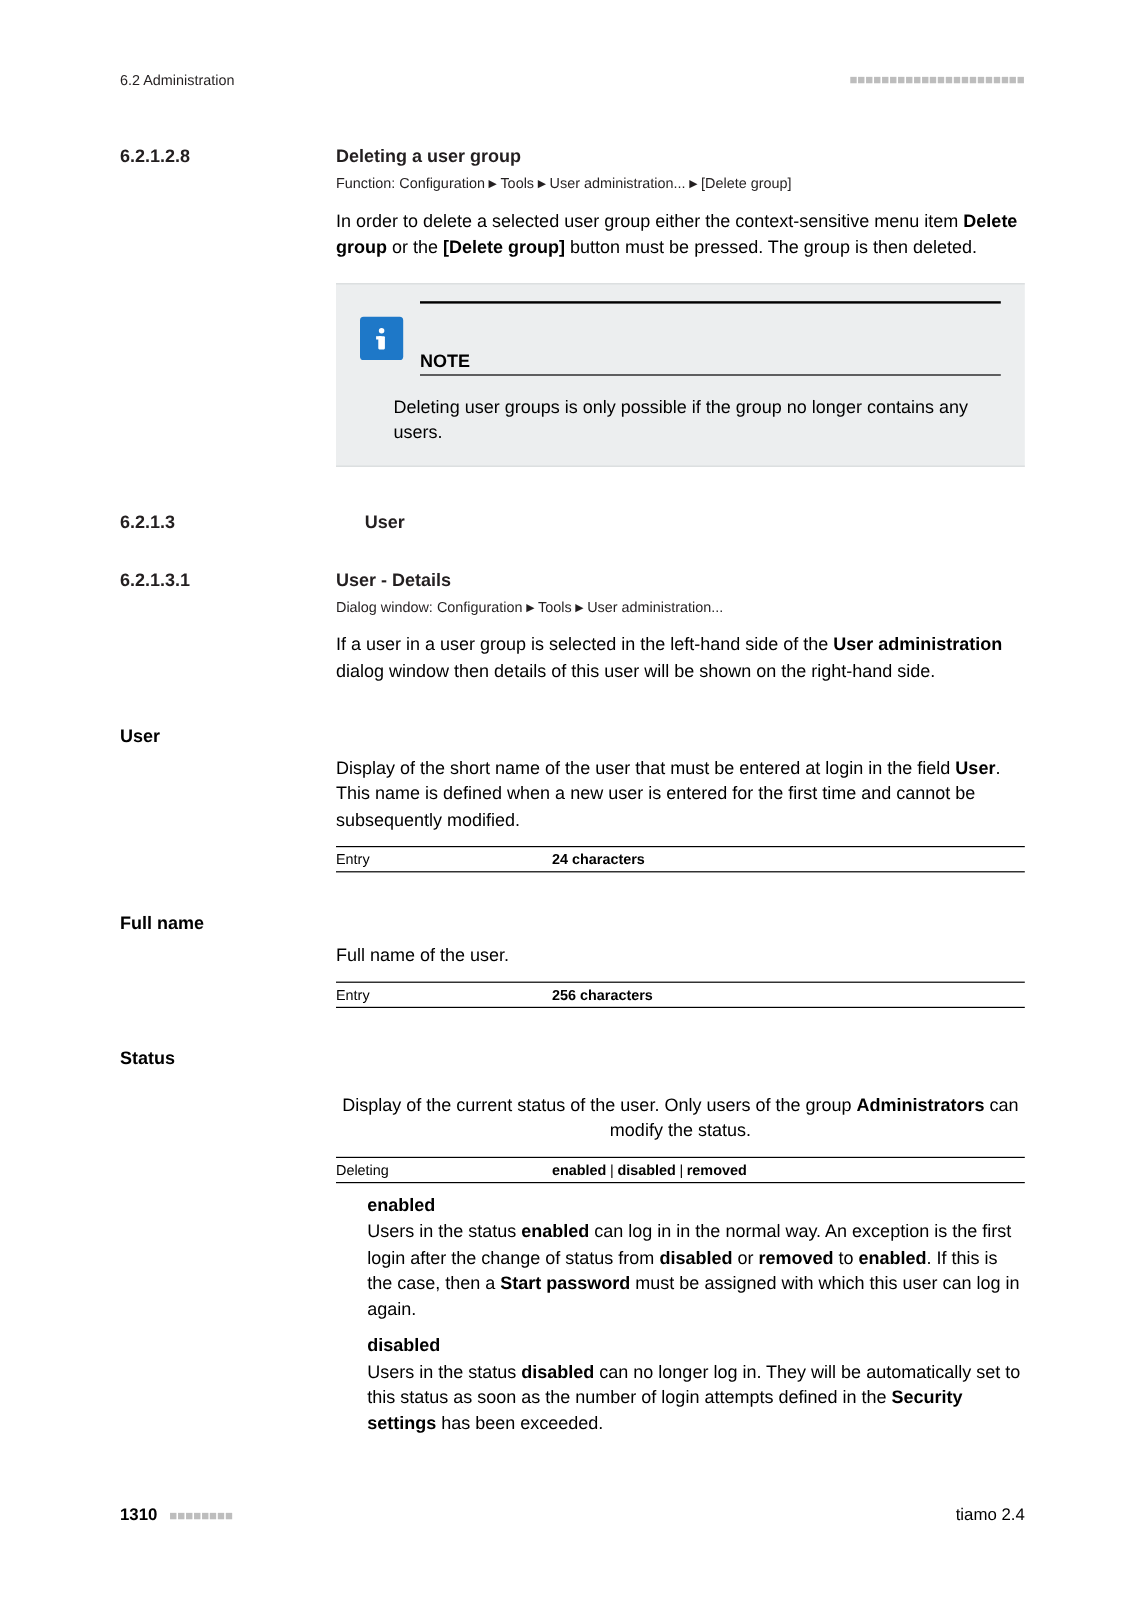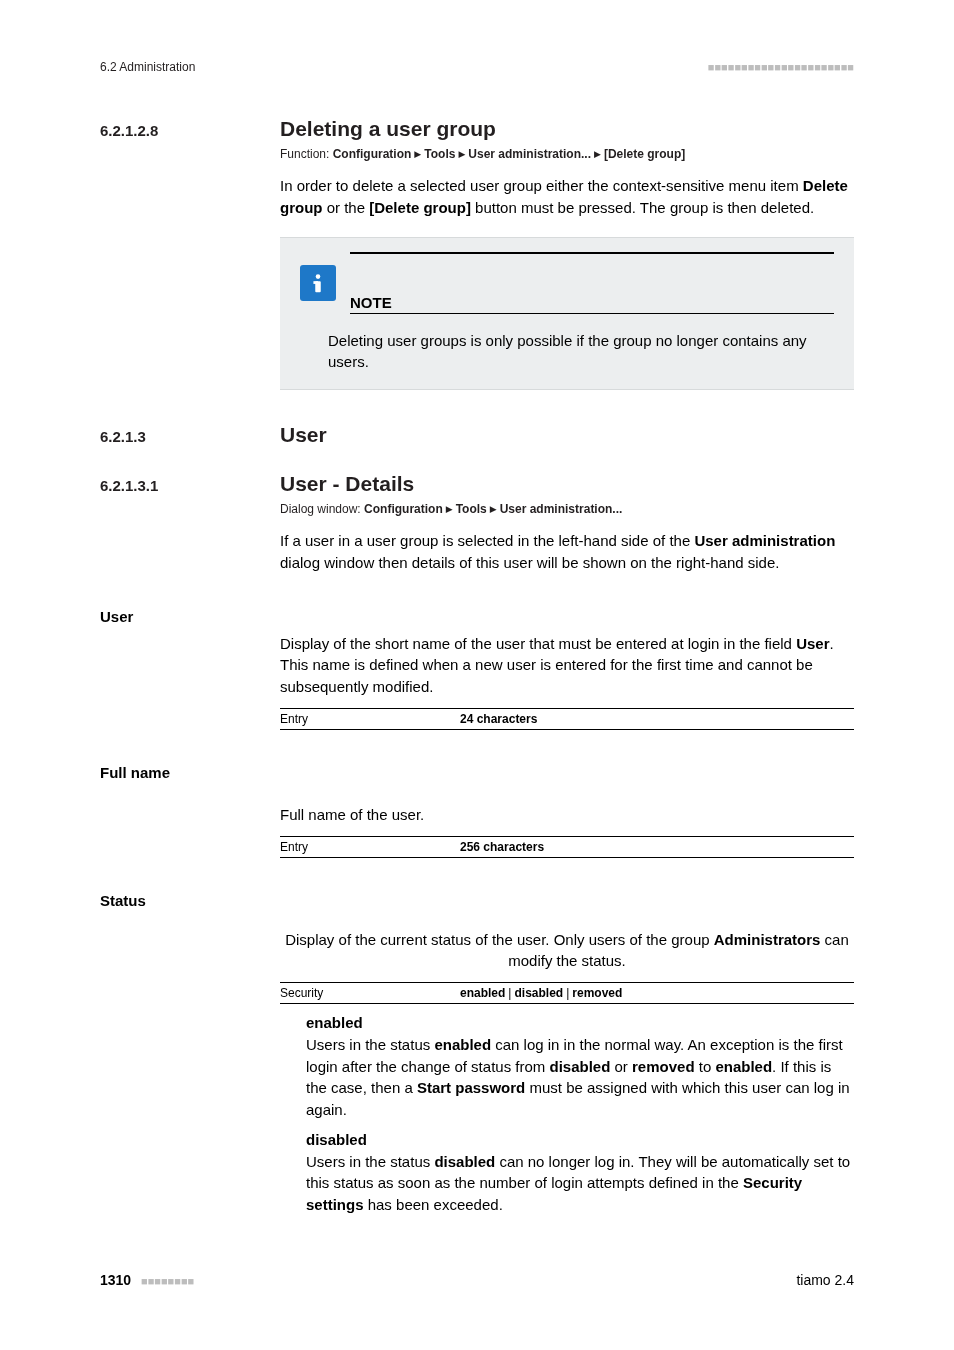--- a/index.html
+++ b/index.html
@@ -41,29 +41,29 @@
     flex: 1;
     min-width: 0;
   }
   .sec-num {
     font-weight: 700;
     font-size: 15px;
     color: #231f20;
   }
   .sec-title {
     font-weight: 700;
-    font-size: 21px;
+    font-size: 15px;
     color: #231f20;
   }
   .func-line {
     font-size: 12px;
     color: #231f20;
     margin-top: 6px;
   }
-  .func-line .b { font-weight: 700; }
+  .func-line .b { font-weight: 400; }
   .tri { font-size: 9px; vertical-align: 1px; padding: 0 3px; }
   .para {
     font-size: 15px;
     margin-top: 14px;
     line-height: 1.45;
   }
   .para .b { font-weight: 700; }
   .note-box {
     background: #eceeef;
     border-top: 1px solid #d7dadb;
@@ -186,21 +186,21 @@
             <div class="note-rule"></div>
             <div class="note-title">NOTE</div>
             <div class="note-rule-thin"></div>
           </div>
         </div>
         <div class="note-body">Deleting user groups is only possible if the group no longer contains any users.</div>
       </div>
     </div>
   </div>
 
-  <div class="row" style="margin-top:26px;">
+  <div class="row" style="margin-top:26px;gap:24px;">
     <div class="gutter"><span class="sec-num">6.2.1.3</span></div>
     <div class="body-col"><span class="sec-title">User</span></div>
   </div>
 
   <div class="row" style="margin-top:18px;">
     <div class="gutter"><span class="sec-num">6.2.1.3.1</span></div>
     <div class="body-col">
       <span class="sec-title">User - Details</span>
       <div class="func-line">
         <span>Dialog window:</span>
@@ -233,42 +233,42 @@
 
   <div class="row">
     <div class="gutter">
         <div class="field-heading">Full name</div>
       </div>
     <div class="body-col"></div>
   </div>
   <div class="row">
     <div class="gutter"></div>
     <div class="body-col">
-      <div class="para" style="margin-top:23px;">Full name of the user.</div>
+      <div class="para" style="margin-top:8px;">Full name of the user.</div>
       <div class="entry-row">
         <div class="label">Entry</div>
         <div class="value">256 characters</div>
       </div>
     </div>
   </div>
 
   <div class="row">
     <div class="gutter">
         <div class="field-heading">Status</div>
       </div>
     <div class="body-col"></div>
   </div>
   <div class="row">
     <div class="gutter"></div>
     <div class="body-col">
       <div class="para" style="margin-top:20px;text-align:center;">
         <span>Display of the current status of the user. Only users of the group </span><span class="b">Administrators</span><span> can modify the status.</span>
       </div>
       <div class="entry-row">
-        <div class="label">Security</div>
+        <div class="label">Deleting</div>
         <div class="value">
           <span>enabled</span><span class="sep">|</span><span>disabled</span><span class="sep">|</span><span>removed</span>
         </div>
       </div>
 
       <div class="status-item">
         <div class="name">enabled</div>
         <div>
           <span>Users in the status </span><span class="b">enabled</span><span> can log in in the normal way. An exception is the first login after the change of status from </span><span class="b">disabled</span><span> or </span><span class="b">removed</span><span> to </span><span class="b">enabled</span><span>. If this is the case, then a </span><span class="b">Start password</span><span> must be assigned with which this user can log in again.</span>
         </div>

